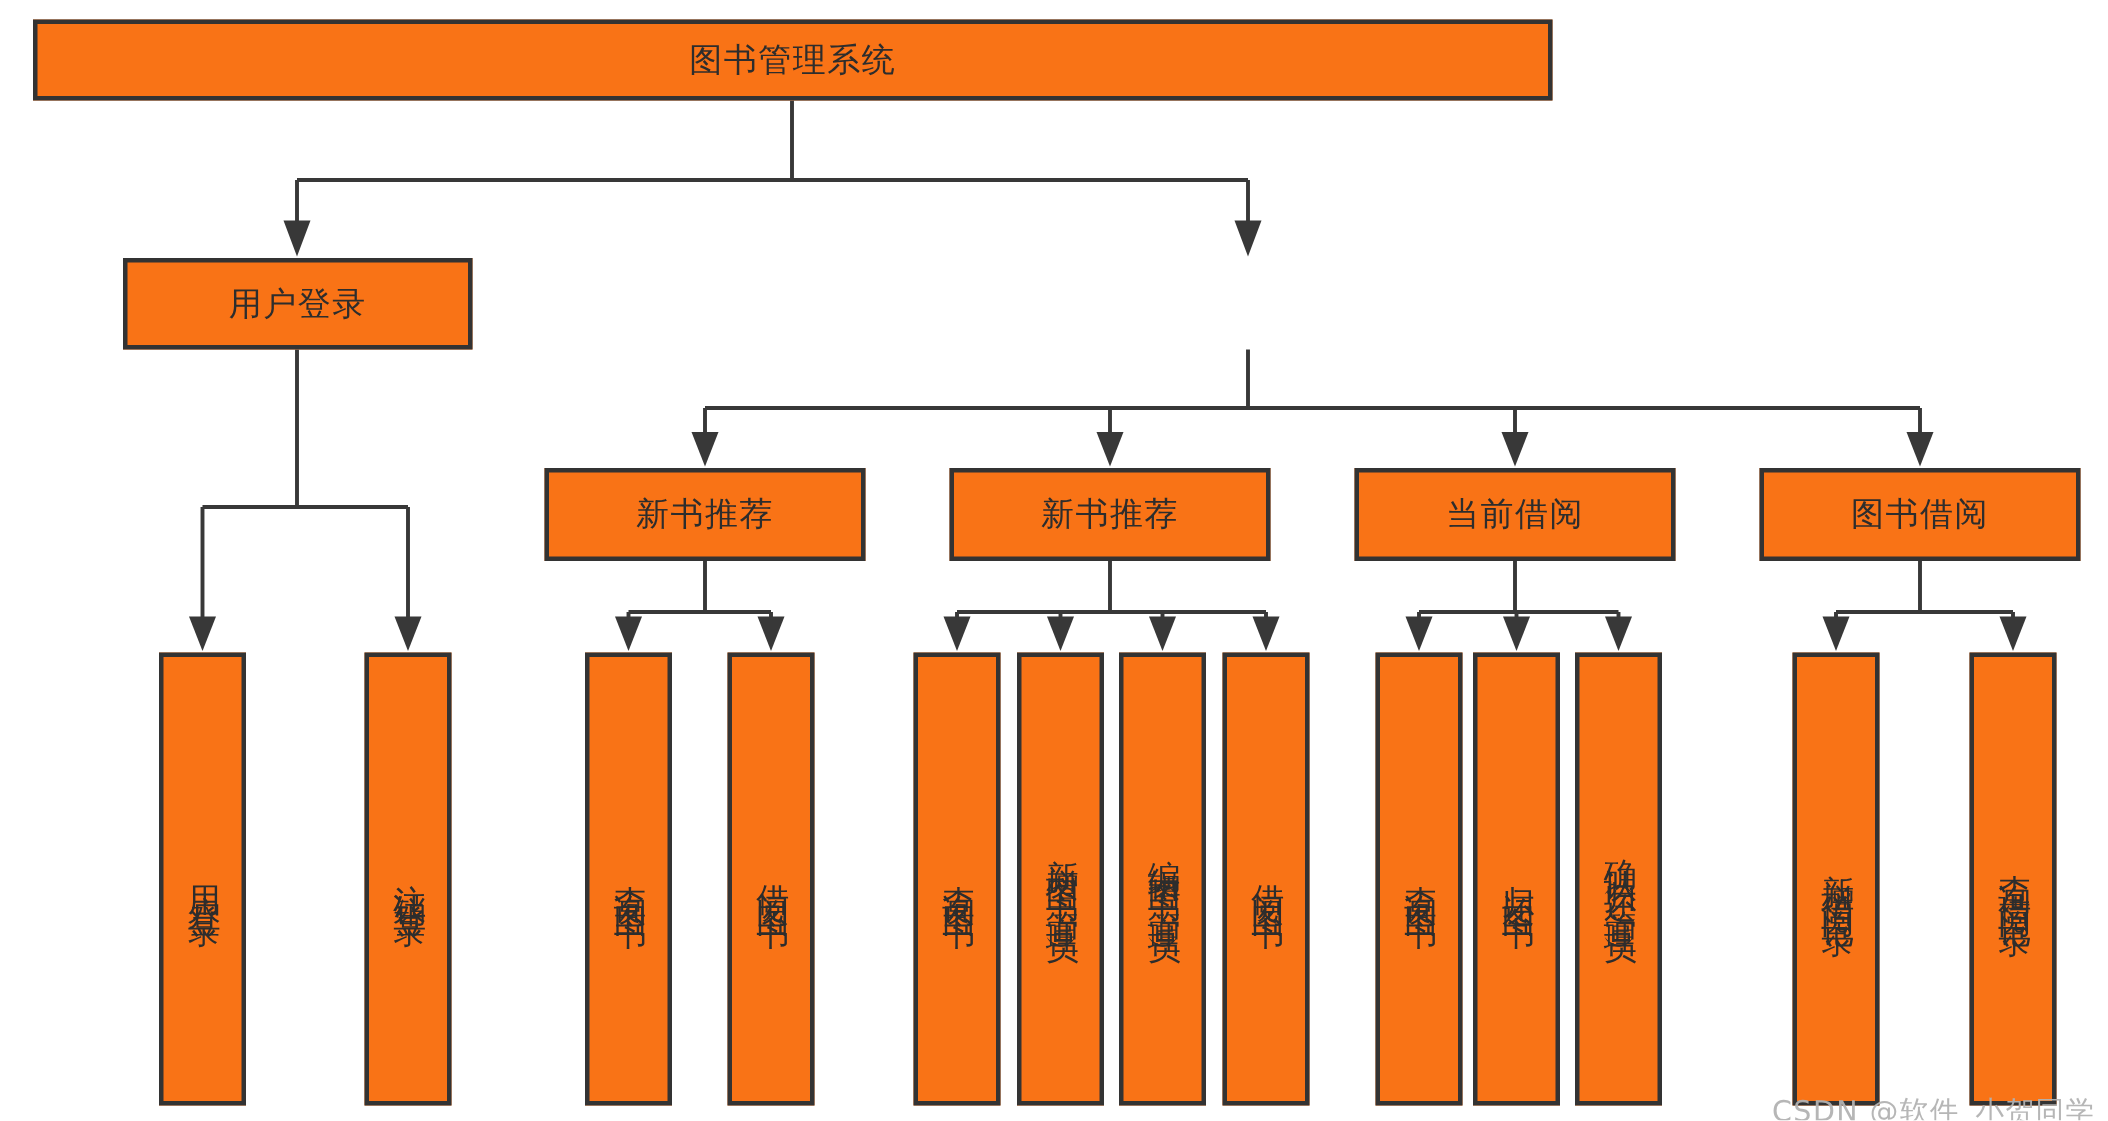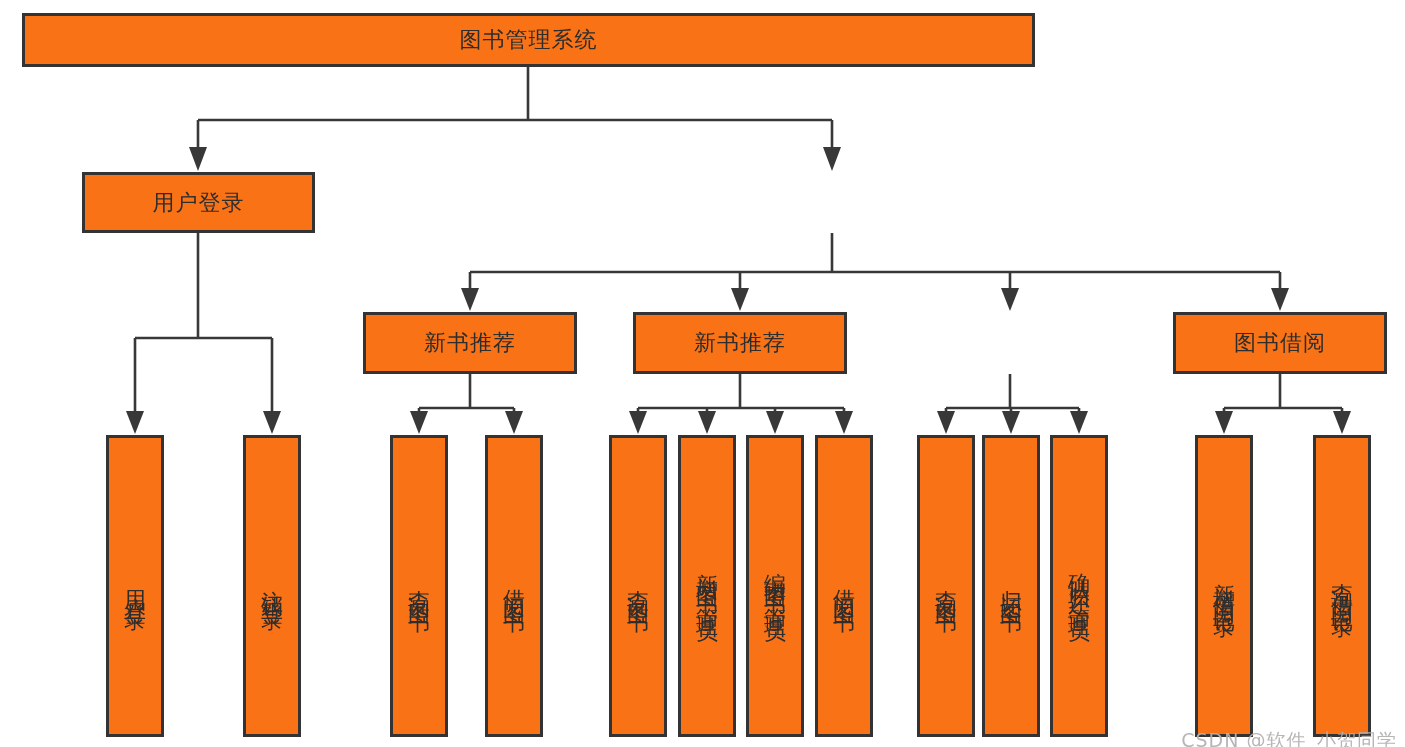--- a/index.html
+++ b/index.html
@@ -120,20 +120,23 @@
   <div class="box" style="left:82px; top:172px; width:233px; height:61px;">
     <span class="h-label">用户登录</span>
   </div>
 
   <div class="box" style="left:363px; top:312px; width:214px; height:62px;">
     <span class="h-label">新书推荐</span>
   </div>
   <div class="box" style="left:633px; top:312px; width:214px; height:62px;">
     <span class="h-label">新书推荐</span>
   </div>
+  <div class="box" style="left:903px; top:312px; width:214px; height:62px;">
+    <span class="h-label">当前借阅</span>
+  </div>
   <div class="box" style="left:1173px; top:312px; width:214px; height:62px;">
     <span class="h-label">图书借阅</span>
   </div>
 
   <div class="box lvl4" style="left:106px;">
     <span class="v-label">用户登录</span>
   </div>
   <div class="box lvl4" style="left:243px;">
     <span class="v-label">注销登录</span>
   </div>

